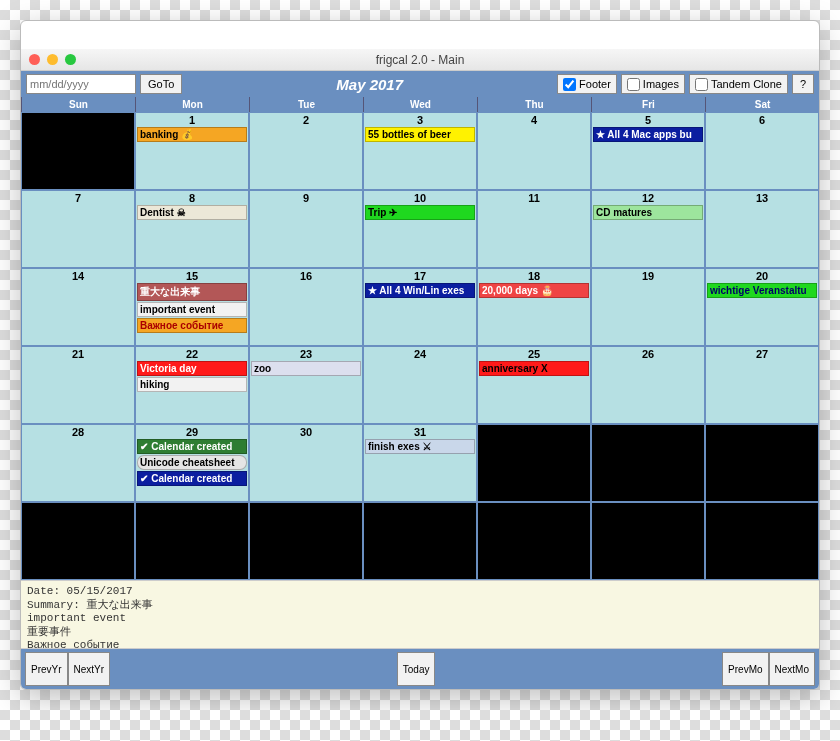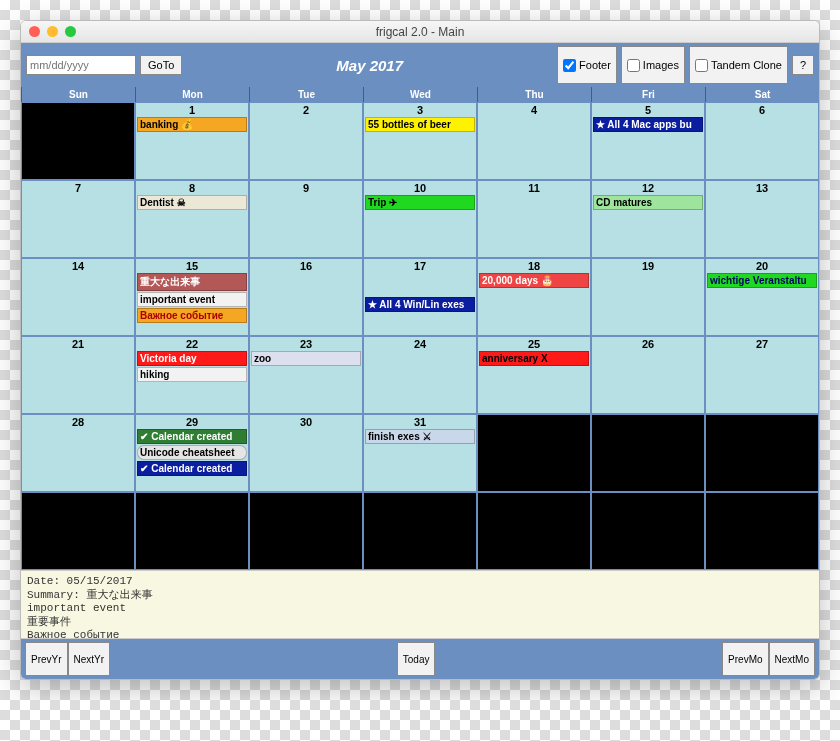--- a/index.html
+++ b/index.html
@@ -22,20 +22,21 @@
     border: 1px solid #bbb;
   }
   .titlebar {
     height: 22px;
     background: linear-gradient(#f6f6f6, #e6e6e6);
     border-bottom: 1px solid #ccc;
     display: flex;
     align-items: center;
     padding: 0 8px;
     position: relative;
+    margin-top: 28px;
   }
   .traffic { display: flex; gap: 7px; }
   .dot { width: 11px; height: 11px; border-radius: 50%; }
   .dot.r { background: #ff5f57; }
   .dot.y { background: #febc2e; }
   .dot.g { background: #28c840; }
   .titlebar-title {
     position: absolute; left: 0; right: 0; text-align: center;
     font-size: 12px; color: #444; pointer-events: none;
   }
@@ -55,21 +56,21 @@
     height: 20px; padding: 0 7px; font-size: 11px;
     background: #f2f2f2; border: 1px solid #888; cursor: pointer;
     display: inline-flex; align-items: center;
   }
   .toolbar .month-title {
     flex: 1; text-align: center; color: #fff; font-weight: bold; font-style: italic;
     font-size: 15px;
   }
   .toolbar .chkwrap {
     display: inline-flex; align-items: center; gap: 3px;
-    background: #f2f2f2; border: 1px solid #888; height: 38px; padding: 0 5px;
+    background: #f2f2f2; border: 1px solid #888; height: 20px; padding: 0 5px;
     font-size: 11px;
   }
   .toolbar .chkwrap input { margin: 0; }
 
   .dow {
     display: grid; grid-template-columns: repeat(7, 1fr);
     background: #6a8fc0;
   }
   .dow div {
     text-align: center; color: #fff; font-weight: bold; font-size: 10px;
@@ -233,21 +234,21 @@
         <div class="num">15</div>
         <div class="event" style="background: rgb(179, 87, 87); color: rgb(255, 255, 255);">重大な出来事</div>
         <div class="event" style="background: rgb(242, 242, 242); color: rgb(0, 0, 0);">important event</div>
         <div class="event" style="background: rgb(245, 166, 35); color: rgb(170, 0, 0);">Важное событие</div>
       </div>
       <div class="cell">
         <div class="num">16</div>
       </div>
       <div class="cell">
         <div class="num">17</div>
-        <div class="event" style="background: rgb(11, 30, 160); color: rgb(255, 255, 255); margin-top: 24px;">★ All 4 Win/Lin exes</div>
+        <div class="event" style="background: rgb(11, 30, 160); color: rgb(255, 255, 255);">★ All 4 Win/Lin exes</div>
       </div>
       <div class="cell">
         <div class="num">18</div>
         <div class="event" style="background: #ef4444; color: rgb(255, 255, 255);">20,000 days 🎂</div>
       </div>
       <div class="cell">
         <div class="num">19</div>
       </div>
       <div class="cell">
         <div class="num">20</div>

